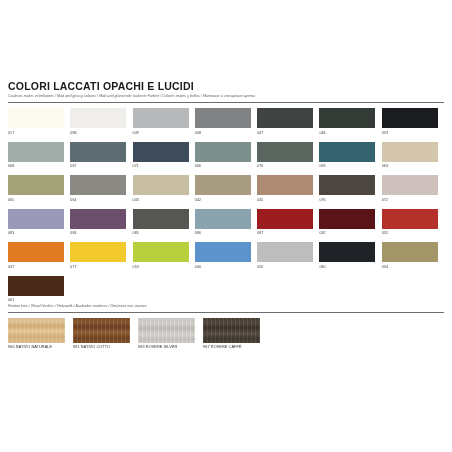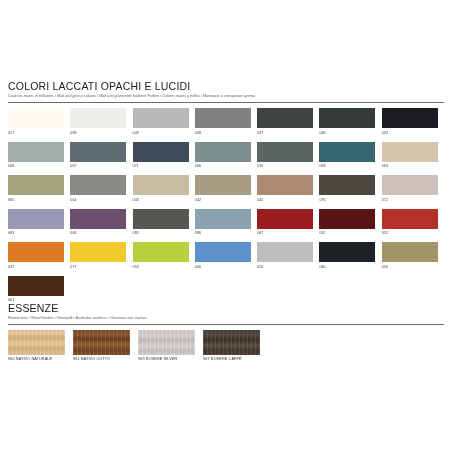--- a/index.html
+++ b/index.html
@@ -23,21 +23,21 @@
   }
 
   
   .section {
     position: absolute;
     left: 8px;
     right: 8px;
   }
   .section-title {
     font-size: 10.5px;
-    font-weight: normal;
+    font-weight: bold;
     letter-spacing: 0.2px;
     color: #1a1a1a;
     line-height: 12px;
     margin: 0;
     white-space: nowrap;
   }
   .section-sub {
     font-size: 3.6px;
     color: #5a5a5a;
     line-height: 6px;
@@ -296,21 +296,20 @@
         <div class="cell">
           <span class="chip" style="background: rgb(74, 42, 24);"></span>
           <div class="chip-label">061</div>
         </div>
       </div>
 
     </div>
   </div>
 
   <div class="section" style="top:302px;">
-    <h1 class="section-title">ESSENZE</h1>
     <p class="section-sub">Finition bois / Wood finishes / Holzoptik / Acabados maderas / Отделка под дерево</p>
     <hr class="rule">
 
     <div class="wood-row">
       <div class="wood-cell">
         <span class="wood-chip w-nativo-naturale"></span>
         <div class="wood-label">960 NATIVO NATURALE</div>
       </div>
       <div class="wood-cell">
         <span class="wood-chip w-nativo-cotto"></span>

